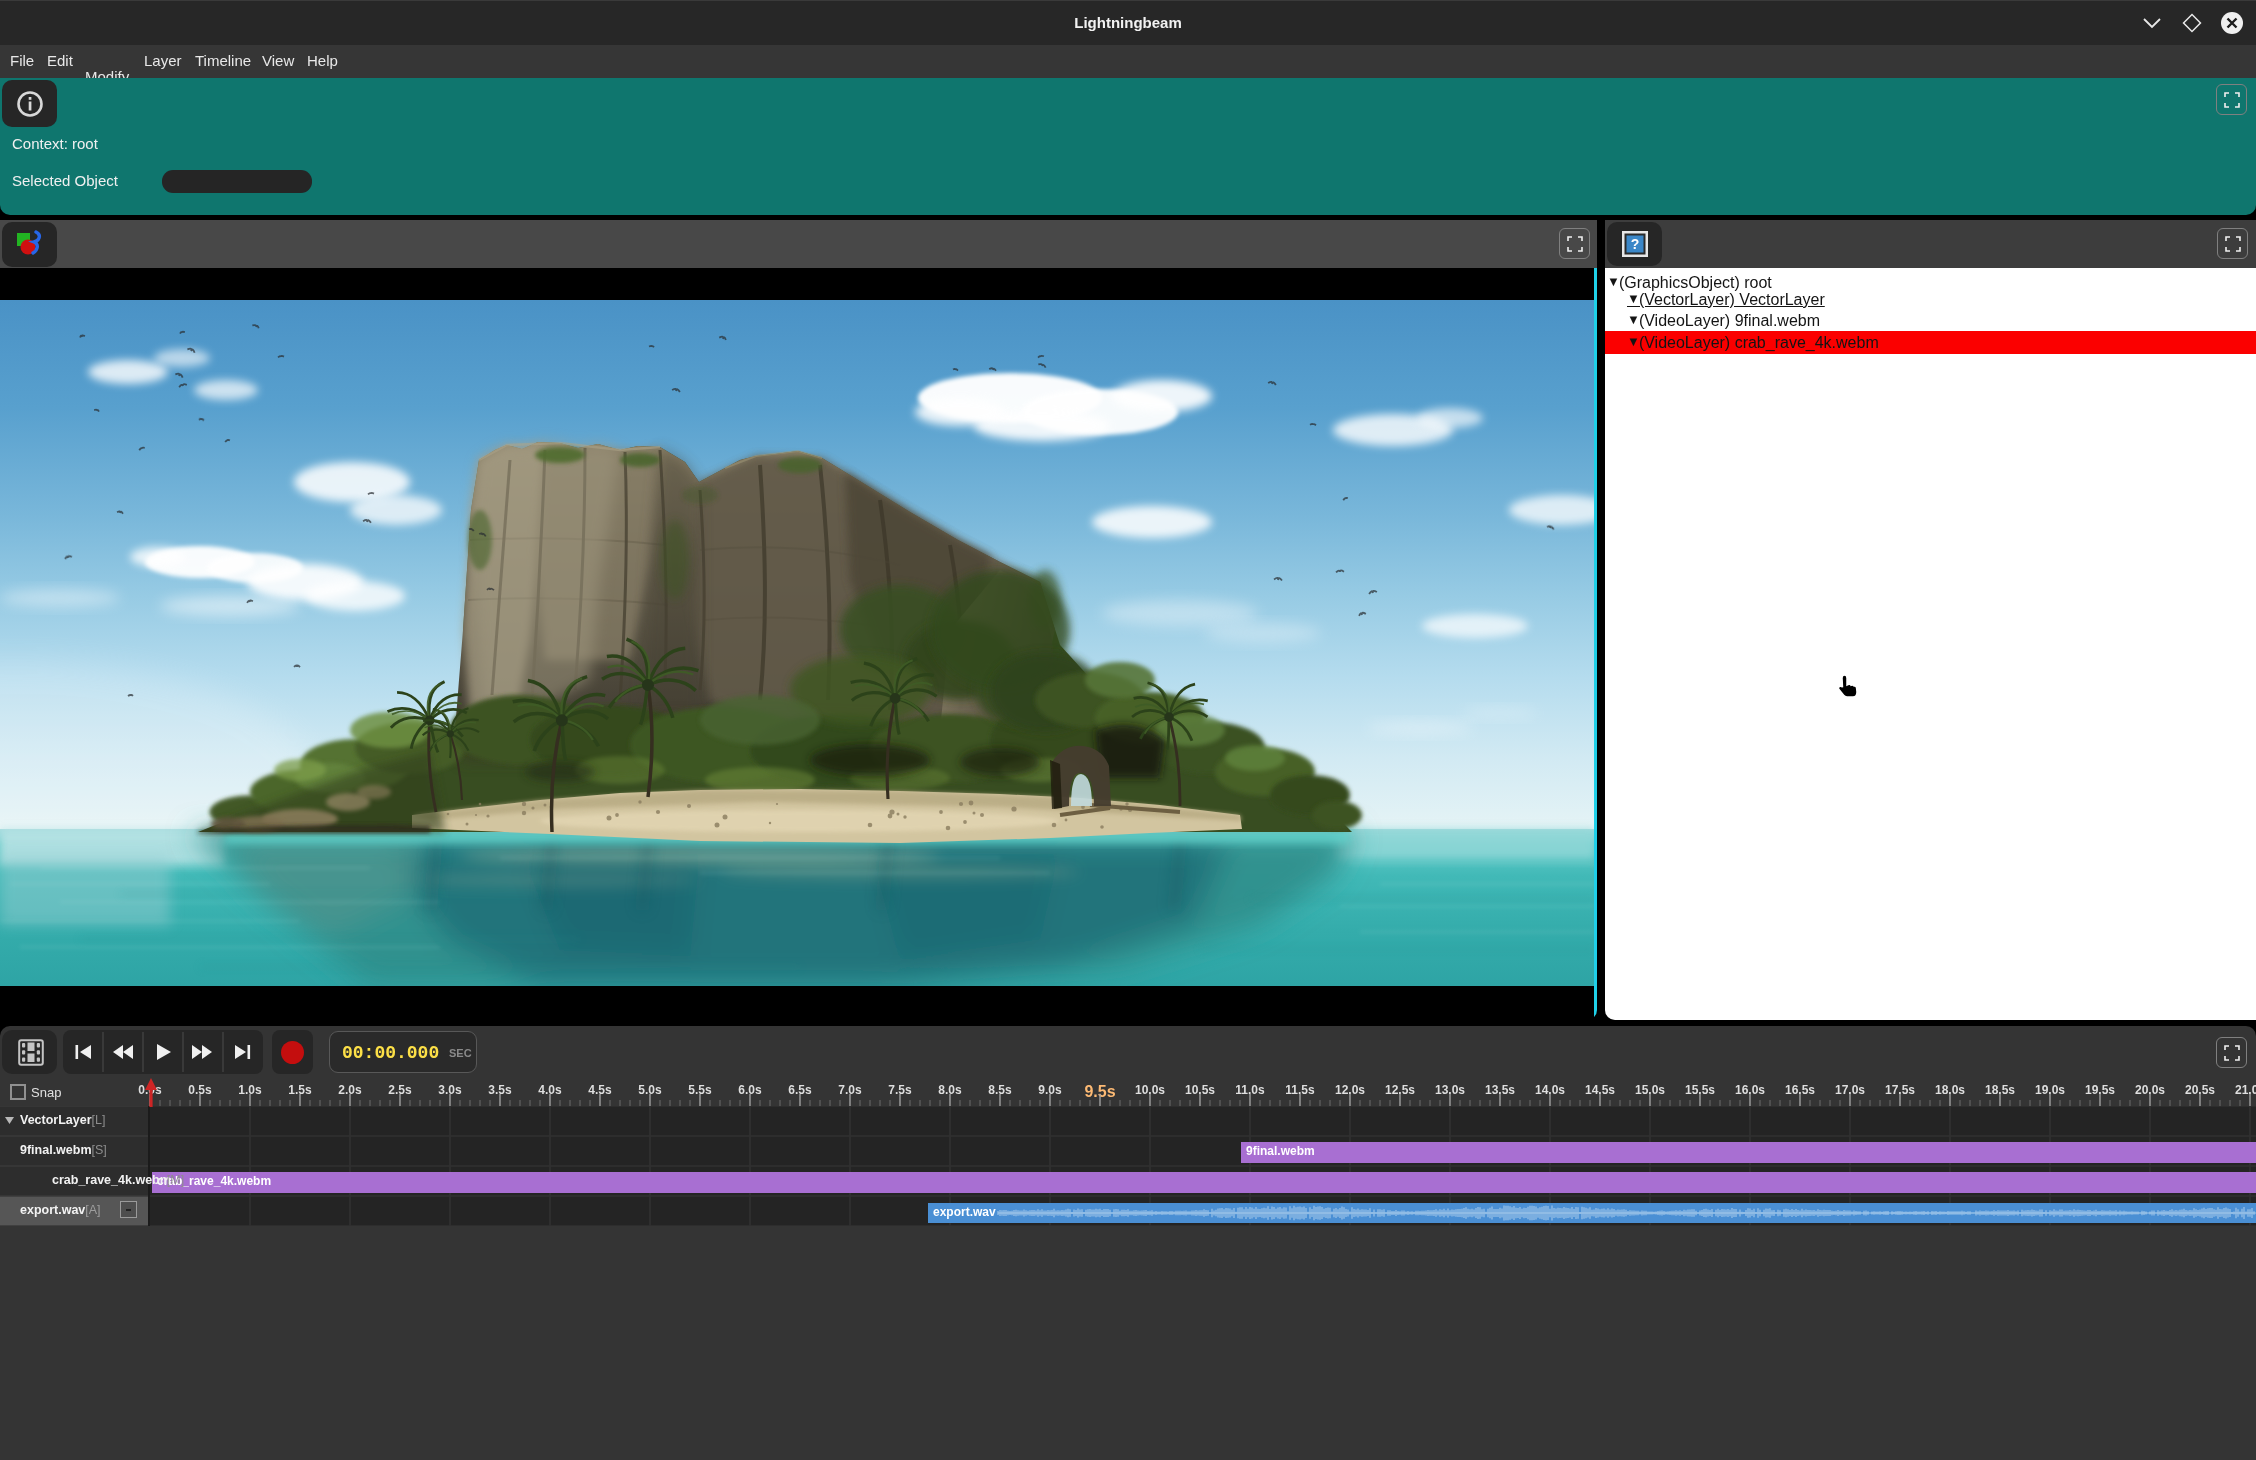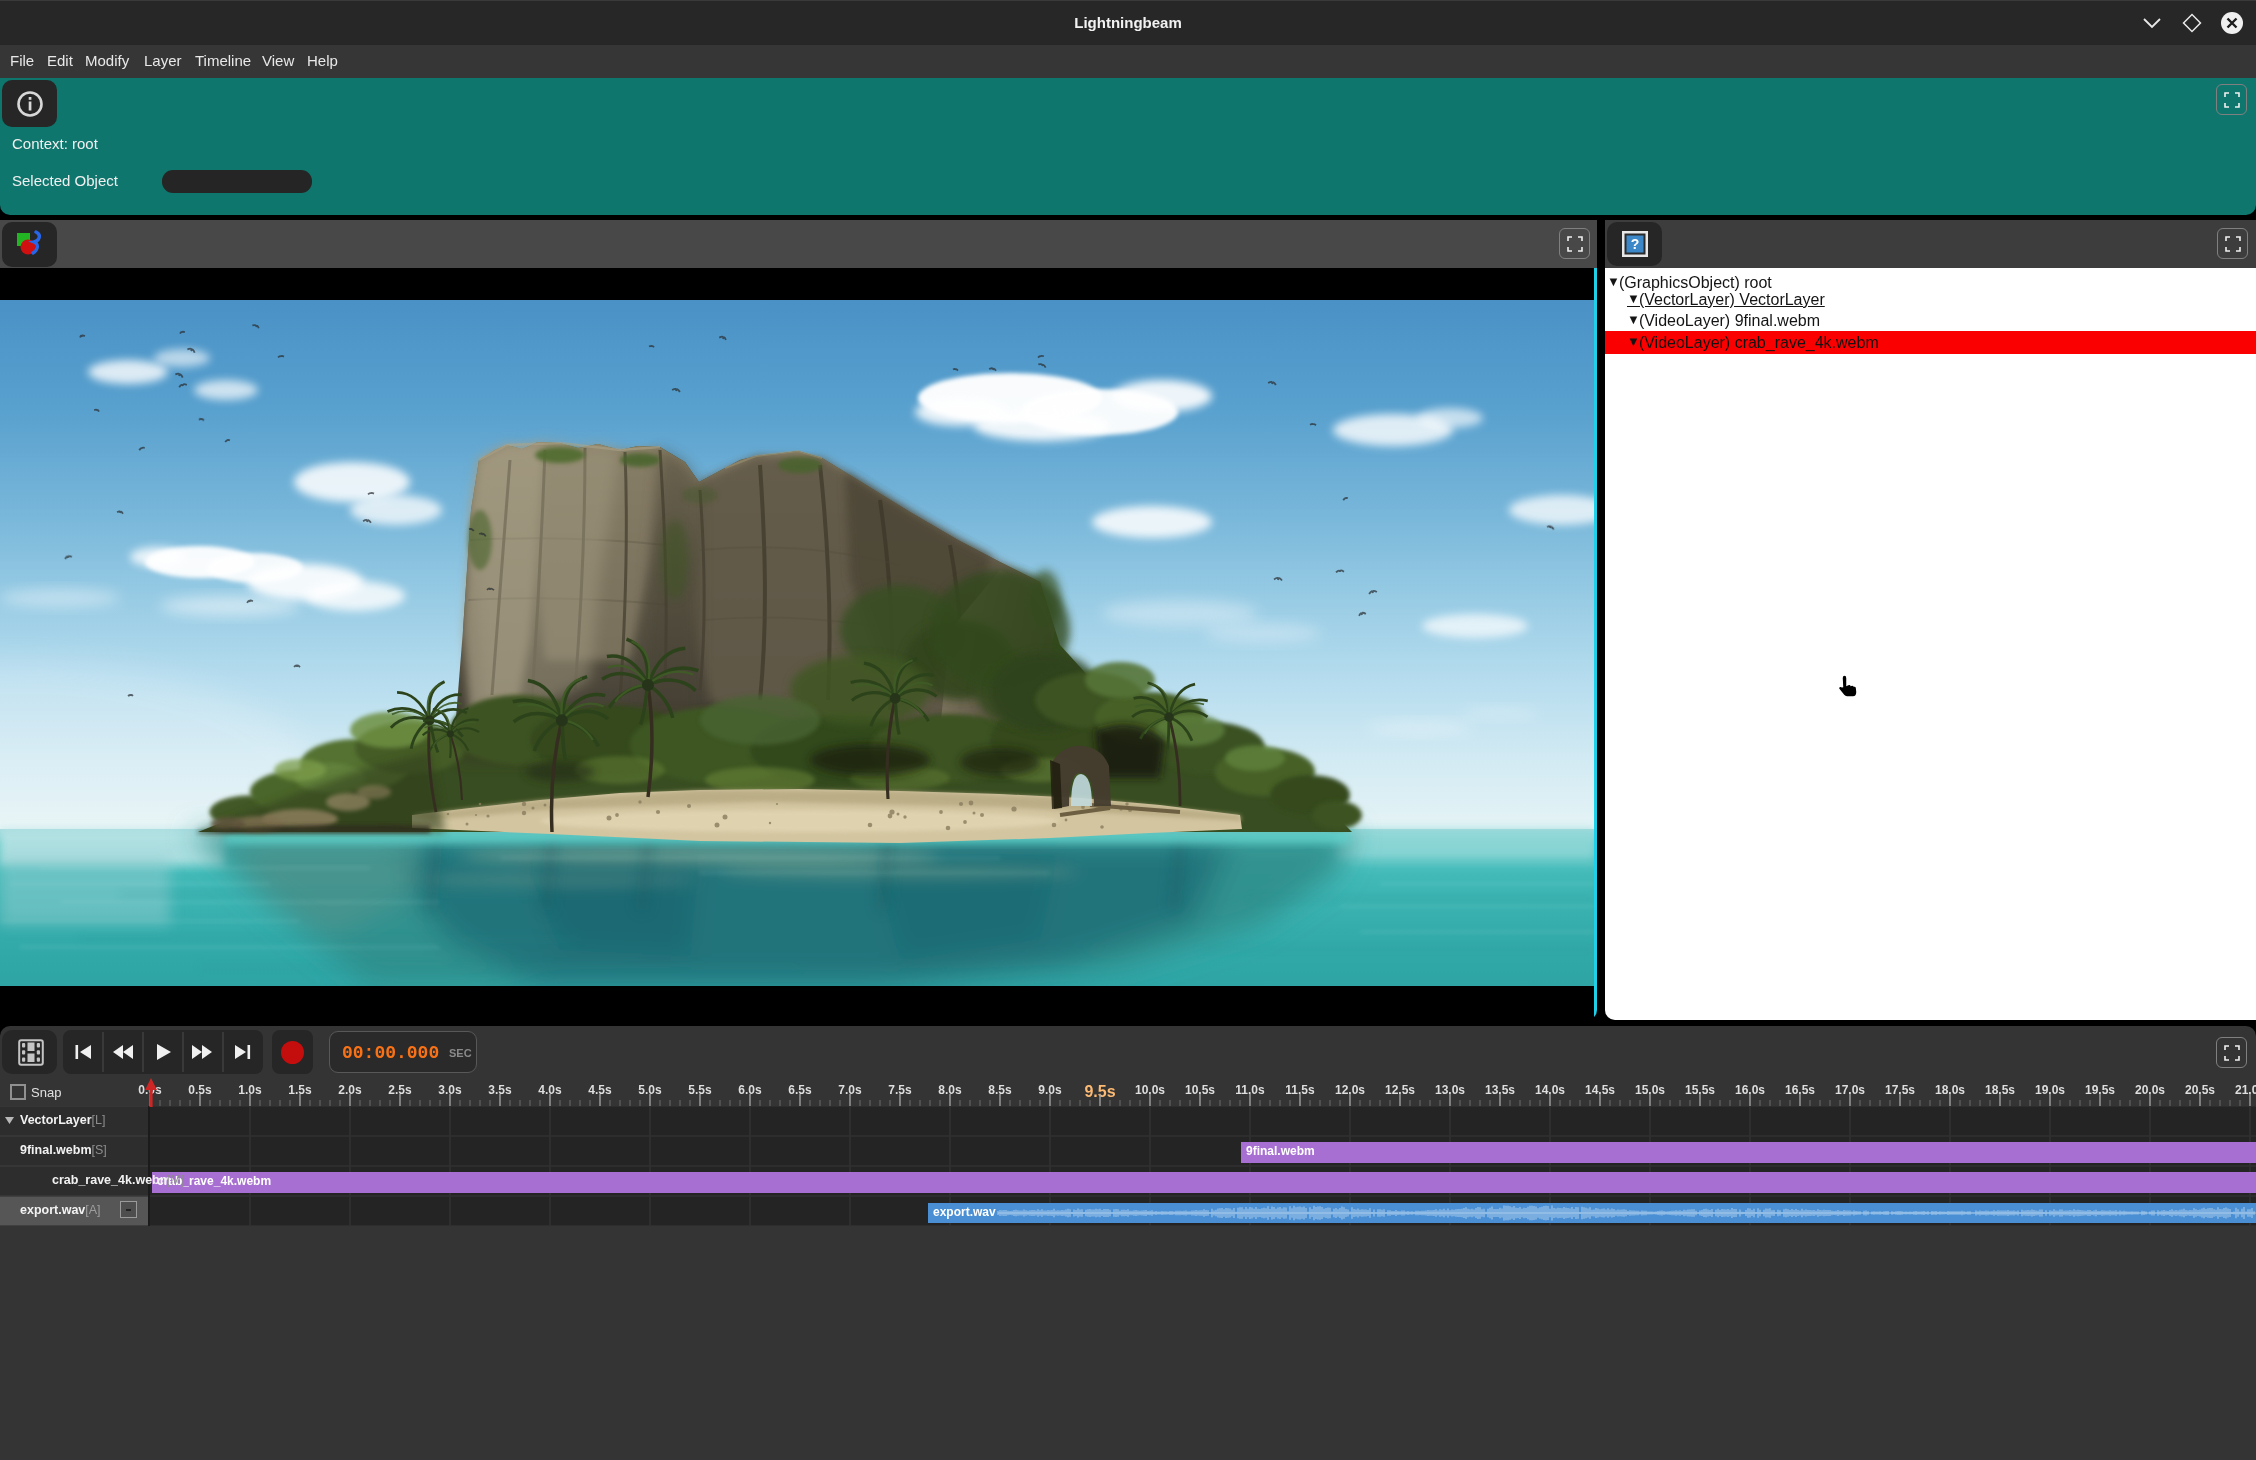--- a/index.html
+++ b/index.html
@@ -39,21 +39,21 @@
 
 <svg class="abs" style="left:2140px; top:11px;" width="110" height="24" viewBox="0 0 110 24">
   <path d="M4 8 L12 16 L20 8" stroke="#e8e8e8" stroke-width="1.8" fill="none"></path>
   <rect x="46" y="6" width="12" height="12" transform="rotate(45 52 12)" stroke="#e8e8e8" stroke-width="1.5" fill="none"></rect>
   <circle cx="92" cy="12" r="11" fill="#f0f0f0"></circle>
   <path d="M87.5 7.5 L96.5 16.5 M96.5 7.5 L87.5 16.5" stroke="#1c1c1c" stroke-width="2.4"></path>
 </svg>
 <div id="menubar" class="abs">
   <span style="left:10px;">File</span>
   <span style="left:47px;">Edit</span>
-  <span style="left:85px;">Modify</span>
+  <span style="left:85px;margin-top:16px;">Modify</span>
   <span style="left:144px;">Layer</span>
   <span style="left:195px;">Timeline</span>
   <span style="left:262px;">View</span>
   <span style="left:307px;">Help</span>
 </div>
 
 <div id="infopanel" class="panel">
   <div class="iconbtn" style="left:2px; top:2px; width:55px; height:47px;">
     <svg style="position:absolute;left:14px;top:10px;" width="28" height="28" viewBox="0 0 28 28">
       <circle cx="14" cy="14" r="11.5" stroke="#d8d8d8" stroke-width="2.6" fill="none"></circle>
@@ -470,21 +470,21 @@
         <path d="M139 15 L149 22 L139 29 Z"></path>
       <path d="M172 15 L183 22 L172 29 Z"></path>
       <rect x="184.5" y="15" width="2.6" height="14"></rect>
     </g>
   </svg>
 
   <div class="abs" style="left:272px; top:4px; width:41px; height:44px; background:#262626; border-radius:8px;"></div>
   <div class="abs" style="left:281px; top:15px; width:23px; height:23px; background:#c40e0e; border-radius:50%;"></div>
 
   <div class="abs" style="left:329px; top:5px; width:148px; height:42px; background:#2a2a2a; border:1px solid #585858; border-radius:9px;">
-    <span style="position:absolute; left:12px; top:11px; font-family:'Liberation Mono',monospace; font-size:18px; font-weight:bold; color:#f97316;">00:00.000</span>
+    <span style="position:absolute; left:12px; top:11px; font-family:'Liberation Mono',monospace; font-size:18px; font-weight:bold; color:#fde047;">00:00.000</span>
     <span style="position:absolute; left:119px; top:15px; font-size:11px; font-weight:bold; color:#8a8a8a;">SEC</span>
   </div>
   <div class="fsbtn" style="left:2216px; top:11px;">
       <svg width="16" height="16" viewBox="0 0 16 16">
     <path d="M1 5 V1 H5 M11 1 H15 V5 M15 11 V15 H11 M5 15 H1 V11" stroke="#f0f0f0" stroke-width="1.6" fill="none"></path>
       </svg>
   </div>
 
   <div class="abs" style="left:0; top:52px; width:2256px; height:28px; background:#343434;"></div>
   <svg class="abs" style="left:10px; top:58px;" width="16" height="16" viewBox="0 0 16 16">

